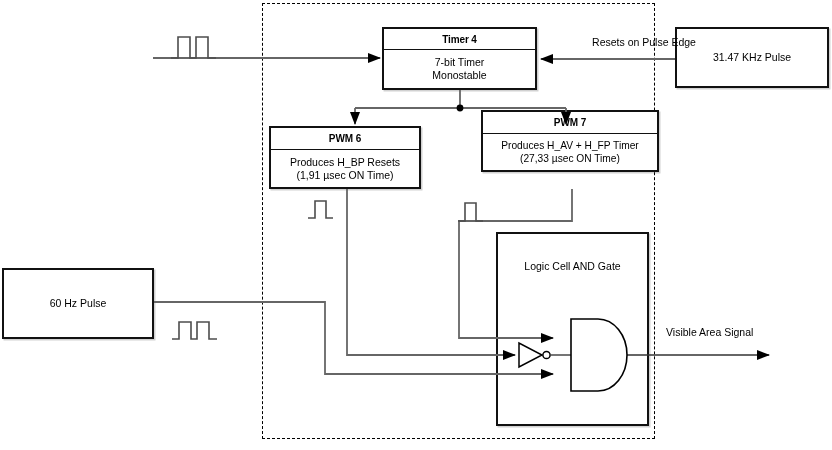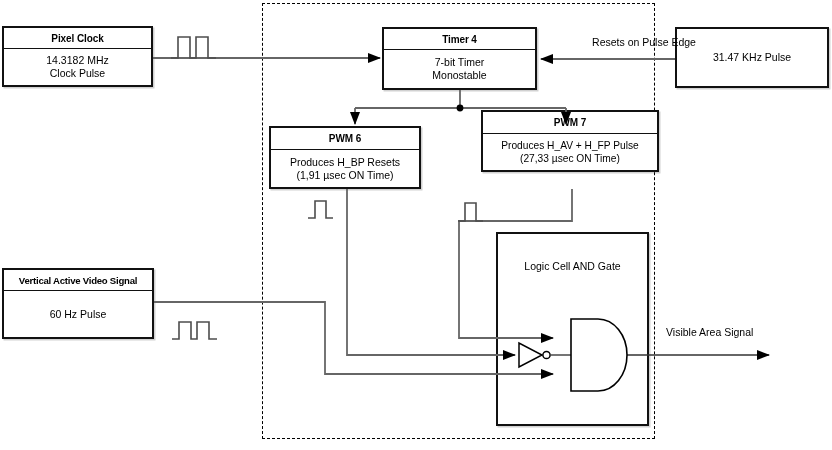--- a/index.html
+++ b/index.html
@@ -31,27 +31,20 @@
   #lbl-resets  { left:544px; top:36px;  width:112px; text-align:center;margin-left:44px; }
   #lbl-visible { left:666px; top:326px; }
 </style>
 </head>
 <body>
 
 <div class="canvas">
 
   <div class="dashed-region"></div>
 
-  <div class="box" style="left:2px;top:26px;width:151px;height:61px;">
-    <div class="box-title" style="height:20px;">Pixel Clock</div>
-    <div class="box-body">
-      <div>14.3182 MHz</div>
-      <div>Clock Pulse</div>
-    </div>
-  </div>
 
   <div class="box" style="left:382px;top:27px;width:155px;height:63px;">
     <div class="box-title" style="height:20px;">Timer 4</div>
     <div class="box-body">
       <div>7-bit Timer</div>
       <div>Monostable</div>
     </div>
   </div>
 
   <div class="box" style="left:675px;top:27px;width:154px;height:61px;">
@@ -64,27 +57,26 @@
     <div class="box-title" style="height:21px;">PWM 6</div>
     <div class="box-body">
       <div>Produces H_BP Resets</div>
       <div>(1,91 µsec ON Time)</div>
     </div>
   </div>
 
   <div class="box" style="left:481px;top:110px;width:178px;height:62px;">
     <div class="box-title" style="height:21px;">PWM 7</div>
     <div class="box-body" style="font-size:10.2px;">
-      <div>Produces H_AV + H_FP Pulse</div>
+      <div>Produces H_AV + H_FP Timer</div>
       <div>(27,33 µsec ON Time)</div>
     </div>
   </div>
 
   <div class="box" style="left:2px;top:268px;width:152px;height:71px;">
-    <div class="box-title" style="height:20px;font-size:9.6px;letter-spacing:-0.25px;">Vertical Active Video Signal</div>
     <div class="box-body">
       <div>60 Hz Pulse</div>
     </div>
   </div>
 
   <div class="box" style="left:496px;top:232px;width:153px;height:194px;">
     <div class="box-body top-align">
       <div>Logic Cell AND Gate</div>
     </div>
   </div>

